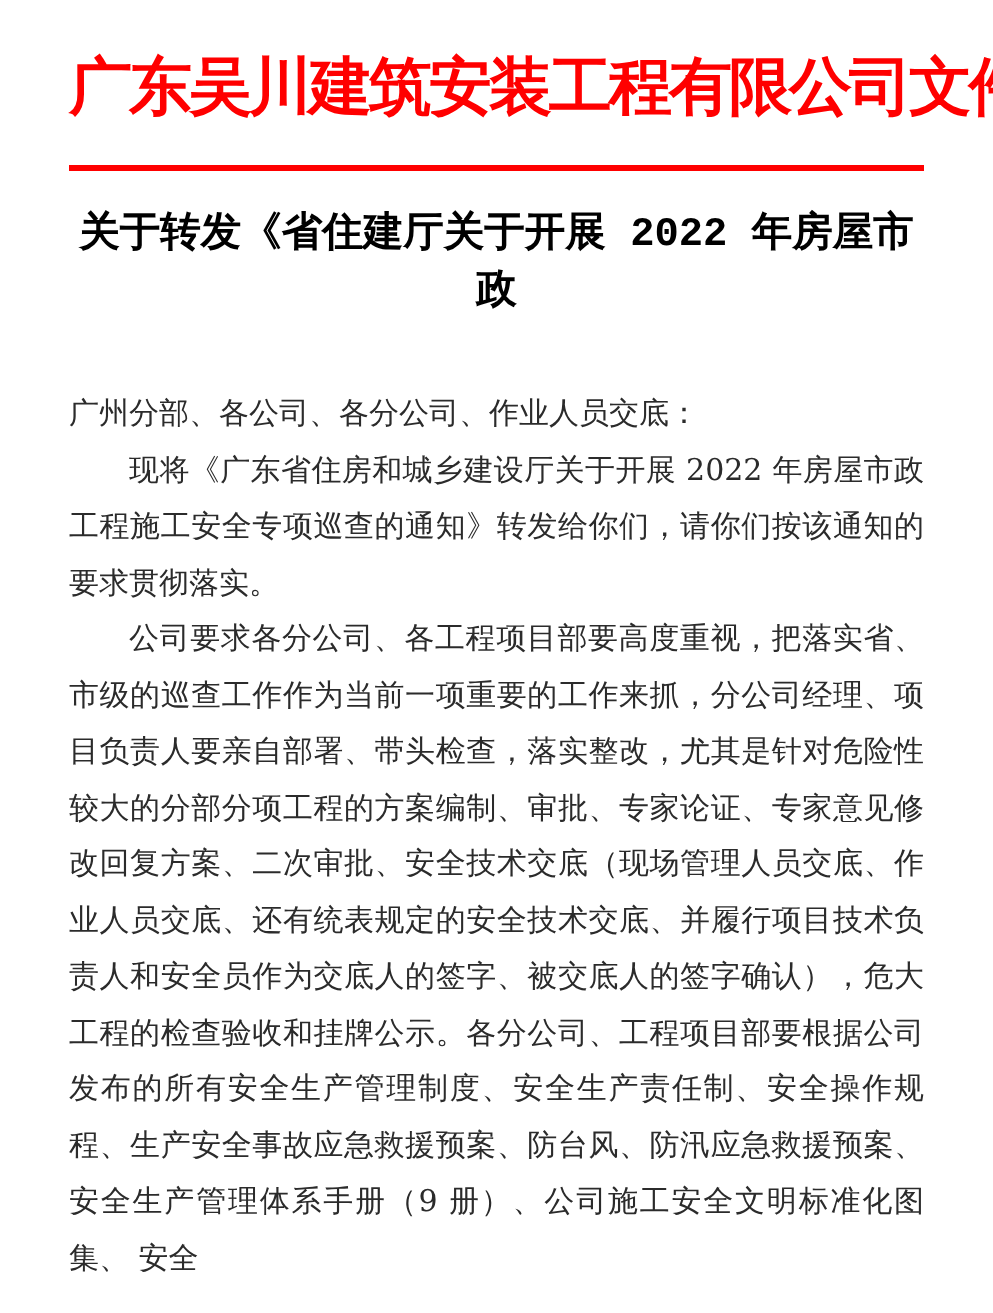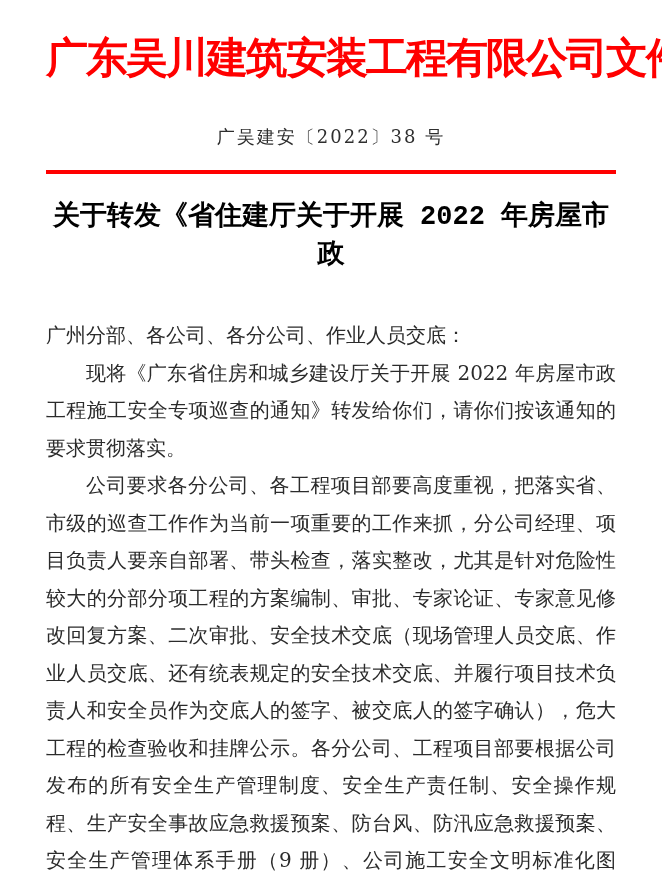--- a/index.html
+++ b/index.html
@@ -64,21 +64,20 @@
     text-indent: 2em;
   }
 </style>
 </head>
 <body>
 
 <div class="page">
 
   <div class="org-title" style="color: rgb(255, 0, 0);">广东吴川建筑安装工程有限公司文件</div>
 
-  <div class="doc-number">广吴建安〔2022〕38 号</div>
 
   <div class="red-line" style="background: rgb(255, 0, 0);"></div>
 
   <div class="doc-title">
     <div>关于转发《省住建厅关于开展 2022 年房屋市政</div>
   </div>
 
   <div class="body-text">
     <div class="salutation">广州分部、各公司、各分公司、作业人员交底：</div>
     <div class="para">现将《广东省住房和城乡建设厅关于开展 2022 年房屋市政工程施工安全专项巡查的通知》转发给你们，请你们按该通知的要求贯彻落实。</div>

